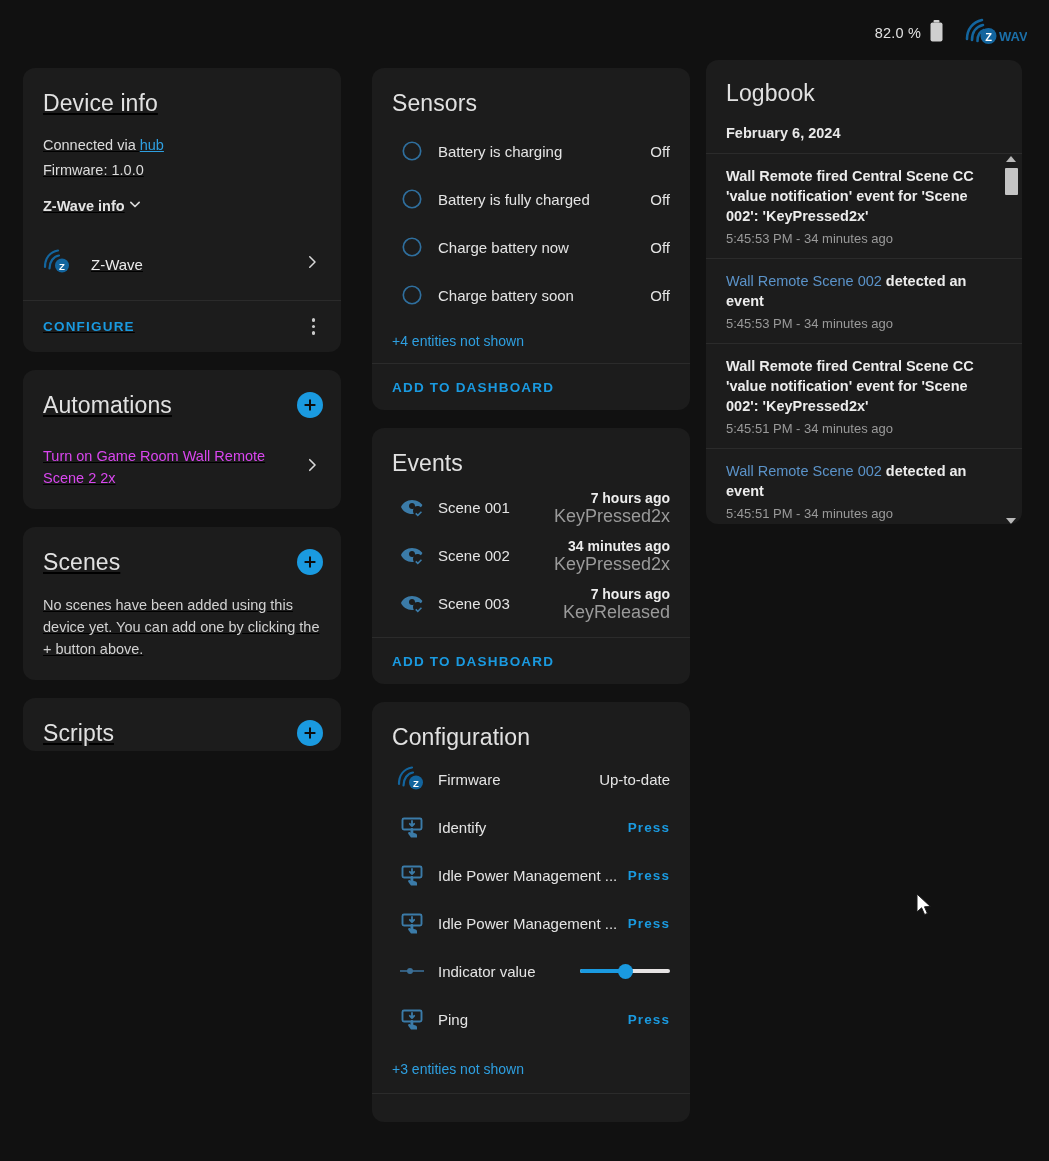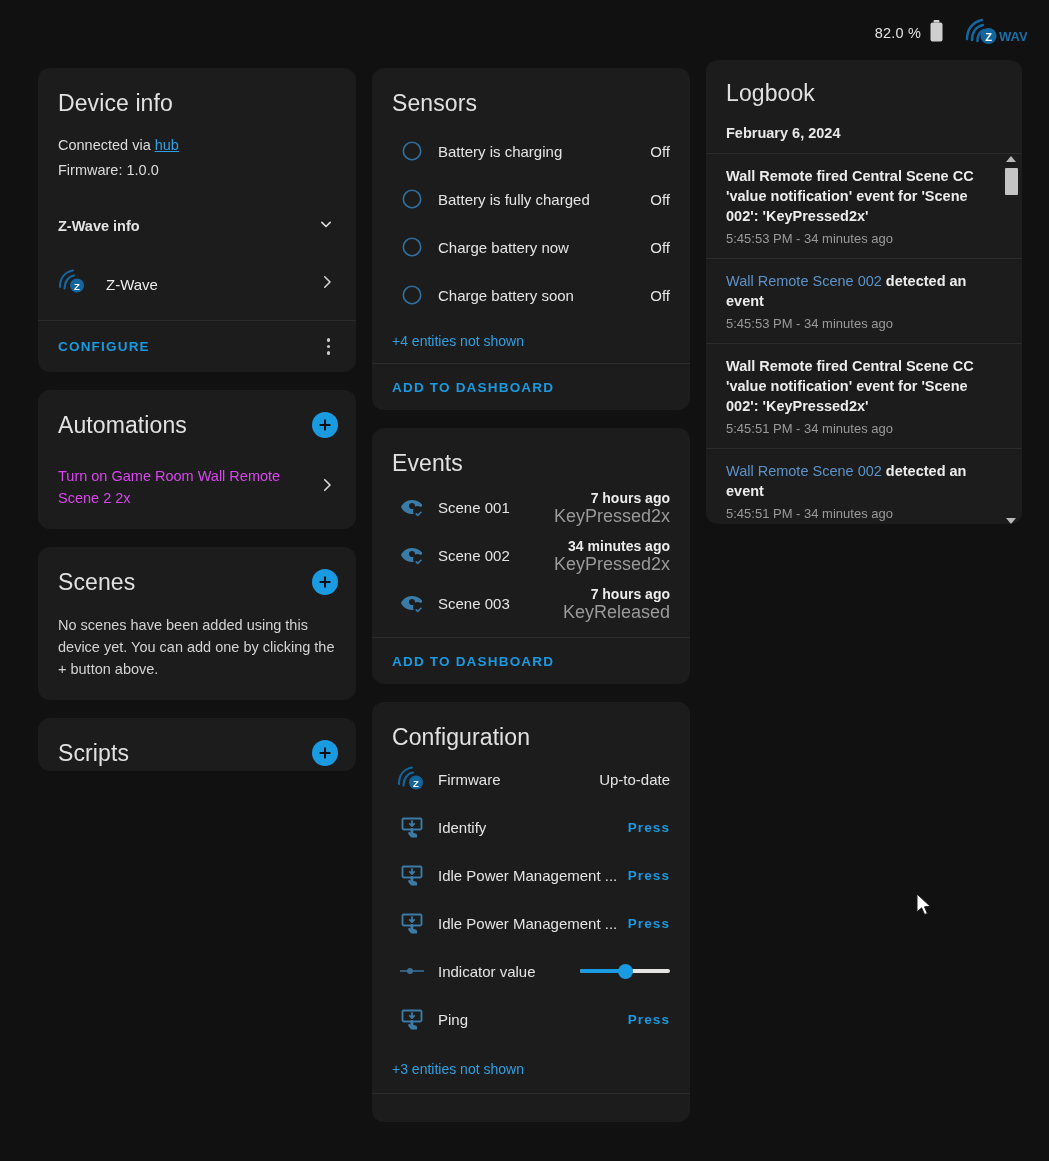--- a/index.html
+++ b/index.html
@@ -16,21 +16,21 @@
     position: absolute; top: 0; left: 0; width: 1049px; height: 66px;
     display: flex; align-items: center; justify-content: flex-end;
     padding-right: 22px; gap: 18px;
   }
   .battery-wrap { display: flex; align-items: center; gap: 7px; }
   .battery-text { color: #e1e1e1; font-size: 14.5px; letter-spacing: .2px; }
   .zwave-logo { display: flex; align-items: center; }
 
   
   .col { position: absolute; }
-  .col-left  { left: 38px;  top: 68px;  width: 318px; }
+  .col-left  { left: 23px;  top: 68px;  width: 318px; text-decoration: underline; }
   .col-mid   { left: 372px; top: 68px;  width: 318px; }
   .col-right { left: 706px; top: 60px;  width: 316px; }
 
   .card {
     background: #1c1c1c;
     border-radius: 12px;
     margin-bottom: 18px;
     overflow: hidden;
   }
   .card-title {
@@ -56,22 +56,22 @@
     background: #1a9ae0; color: #0e0e0e;
     display: flex; align-items: center; justify-content: center;
     cursor: pointer; flex: 0 0 auto;
   }
   .add-btn svg { display: block; }
 
   
   .dev-line { color: #dcdcdc; font-size: 14.5px; margin-bottom: 9px; }
   .dev-line a { color: #2e9fe0; }
   .zwave-info-row {
-    display: flex; align-items: center; justify-content: space-between;
-    margin-top: 36px; cursor: pointer;
+    display: flex; align-items: center; 
+    margin-top: 16px; cursor: pointer;
   }
   .zwave-info-row .lbl { color: #e4e4e4; font-size: 14.5px; font-weight: bold; }
   .chev { color: #d8d8d8; }
   .zwave-entry {
     display: flex; align-items: center; gap: 18px;
     margin-top: 30px; cursor: pointer;
   }
   .zwave-entry .nm { color: #ececec; font-size: 15px; flex: 1; }
   .configure-footer {
     border-top: 1px solid #2b2b2b;

